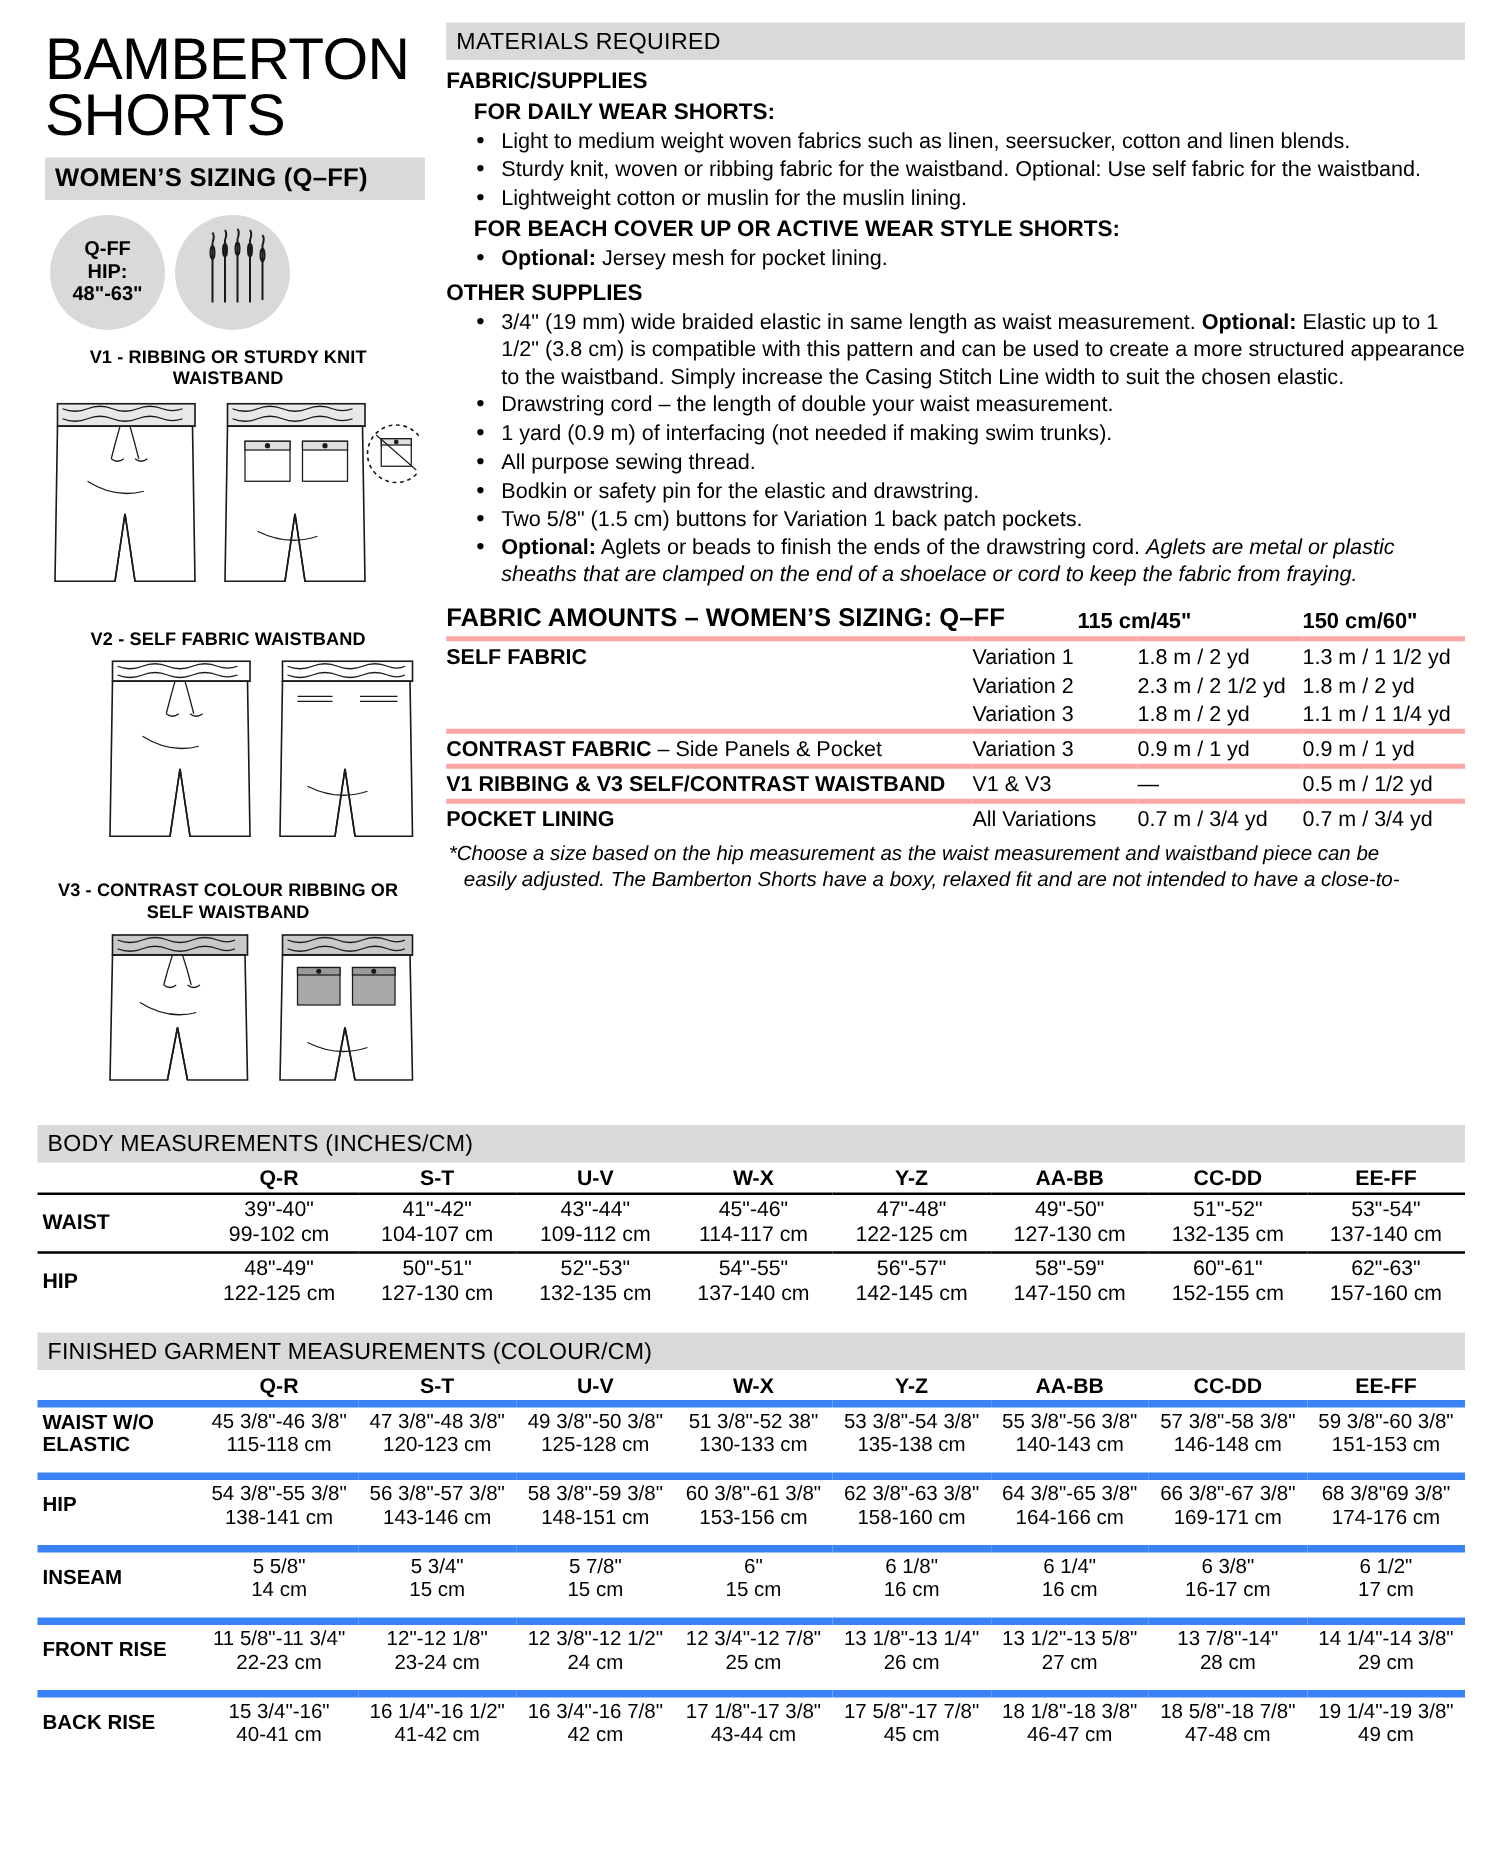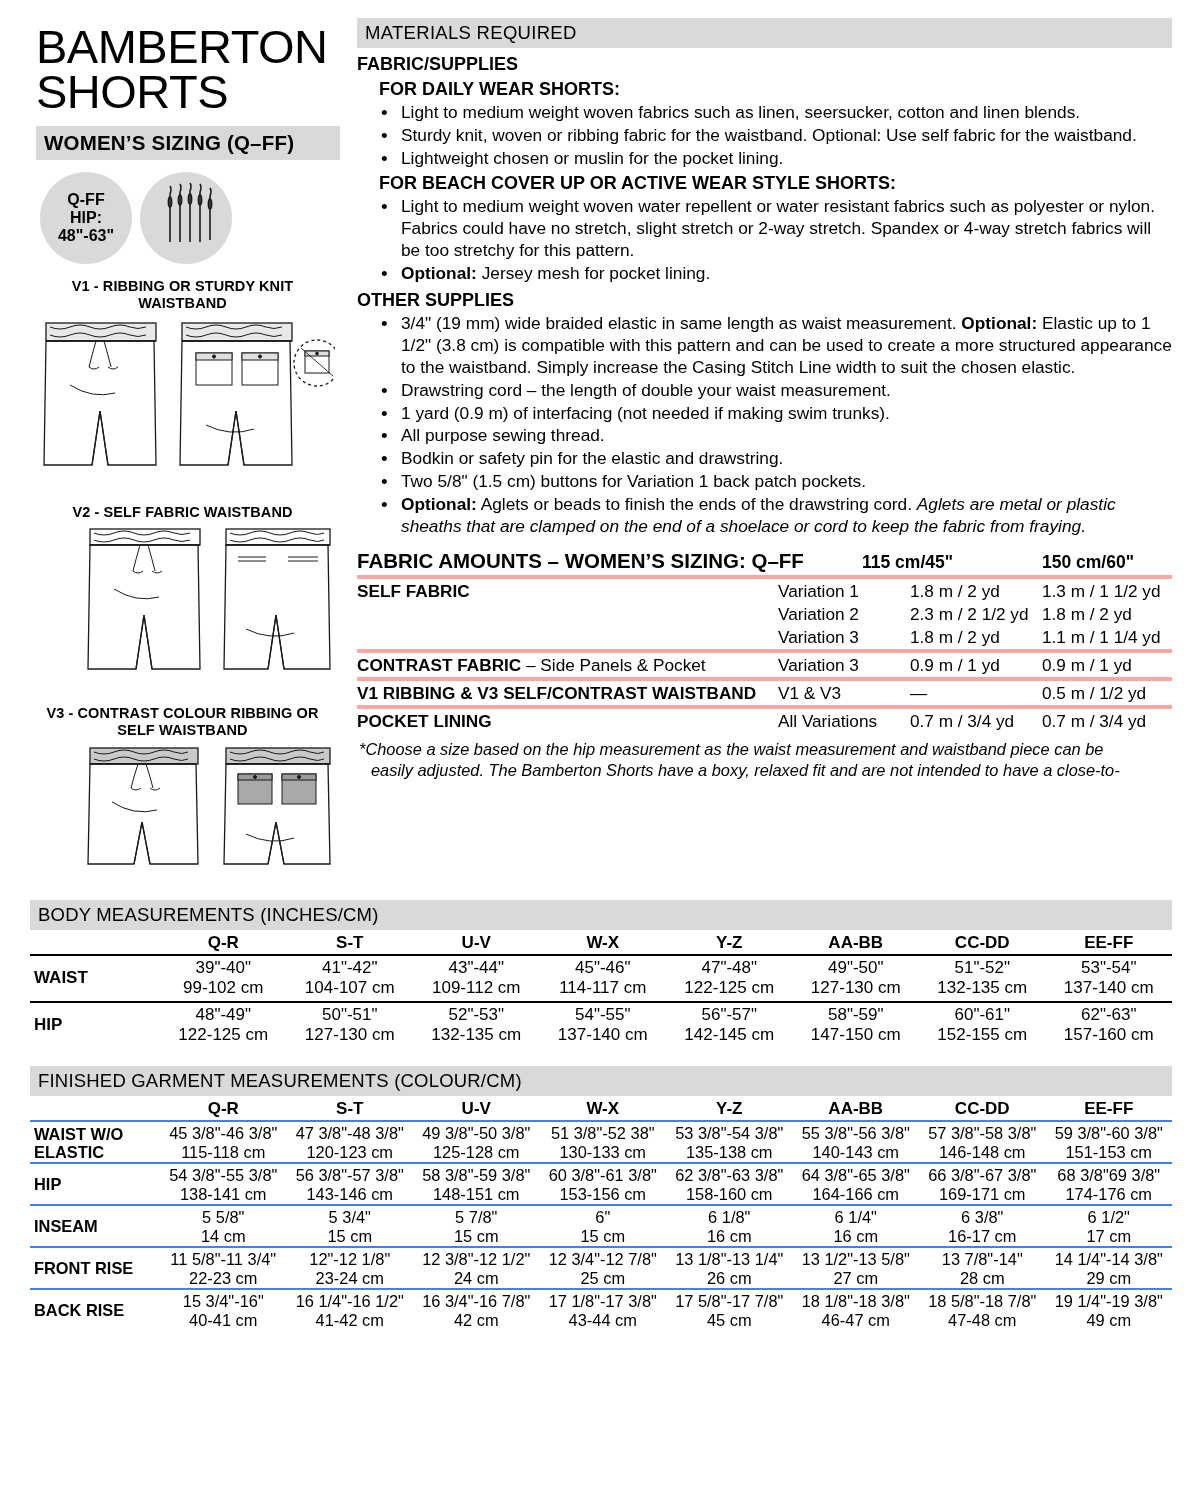--- a/index.html
+++ b/index.html
@@ -111,21 +111,21 @@
   table.meas th, table.meas td { text-align:center; font-size:17px; padding:1px 2px; }
   table.meas th.rh, table.meas td.rh { text-align:left; font-weight:700; width:130px; padding-left:4px; }
   table.meas thead th { font-weight:700; font-size:17px; padding-bottom:1px; }
   table.meas tbody tr td { border-top:2px solid #000; padding-top:2px; padding-bottom:3px; }
   .two-line span { display:block; }
 
   table.fg { width:100%; border-collapse:collapse; }
   table.fg th, table.fg td { text-align:center; font-size:16.4px; padding:1px 1px; }
   table.fg th.rh, table.fg td.rh { text-align:left; font-weight:700; width:130px; padding-left:4px; }
   table.fg thead th { font-weight:700; font-size:17px; }
-  table.fg tbody td { border-top:2px solid #3b82f6; padding-top:2px; padding-bottom:0; }
+  table.fg tbody td { border-top:6px solid #3b82f6; padding-top:2px; padding-bottom:12px; }
   .fg-label-2 { line-height:1.1; }
 </style>
 </head>
 <body>
 
 <div class="page">
   <div class="top">
 
     <div class="left-col">
       <div class="title">
@@ -290,26 +290,25 @@
 
     <div class="right-col">
       <div class="band">MATERIALS REQUIRED</div>
 
       <h2 class="sec">FABRIC/SUPPLIES</h2>
 
       <h3 class="sub"><span>FOR DAILY WEAR SHORTS</span><span>:</span></h3>
       <ul class="bl">
         <li>Light to medium weight woven fabrics such as linen, seersucker, cotton and linen blends.</li>
         <li>Sturdy knit, woven or ribbing fabric for the waistband. Optional: Use self fabric for the waistband.</li>
-        <li>Lightweight chosen or muslin for the pocket lining.</li>
+        <li>Lightweight cotton or muslin for the muslin lining.</li>
       </ul>
 
       <h3 class="sub">FOR BEACH COVER UP OR ACTIVE WEAR STYLE SHORTS:</h3>
       <ul class="bl">
-        <li>Light to medium weight woven water repellent or water resistant fabrics such as polyester or nylon. Fabrics could have no stretch, slight stretch or 2-way stretch. Spandex or 4-way stretch fabrics will be too stretchy for this pattern.</li>
         <li><span class="b">Optional:</span><span> Jersey mesh for pocket lining.</span></li>
       </ul>
 
       <h2 class="sec">OTHER SUPPLIES</h2>
       <ul class="bl">
         <li>
           <span>3/4" (19 mm) wide braided elastic in same length as waist measurement. </span><span class="b">Optional:</span><span> Elastic up to 1 1/2" (3.8 cm) is compatible with this pattern and can be used to create a more structured appearance to the waistband. Simply increase the Casing Stitch Line width to suit the chosen elastic.</span>
         </li>
         <li>Drawstring cord – the length of double your waist measurement.</li>
         <li>1 yard (0.9 m) of interfacing (not needed if making swim trunks).</li>

